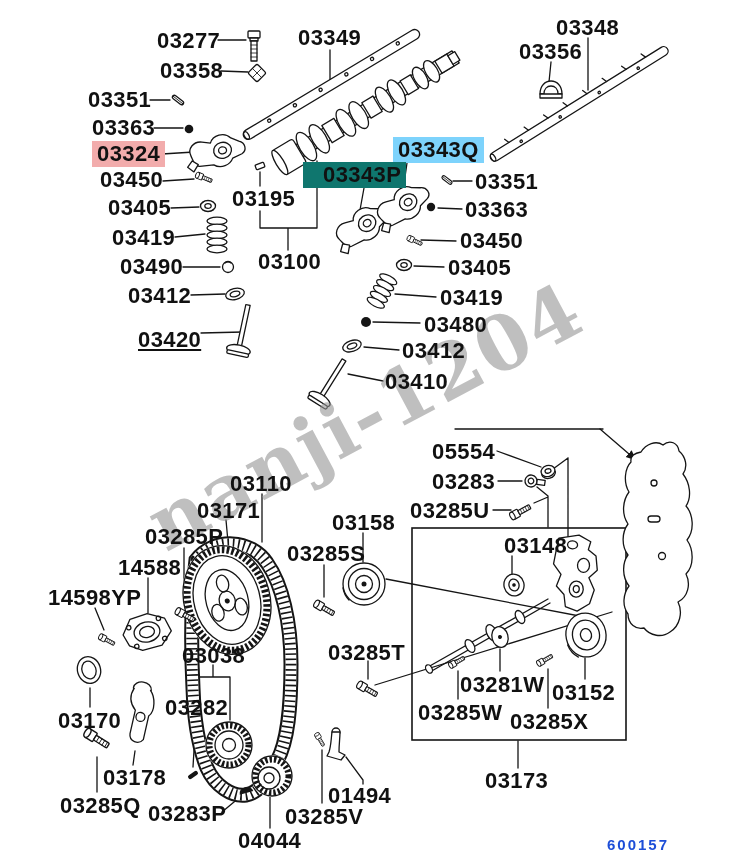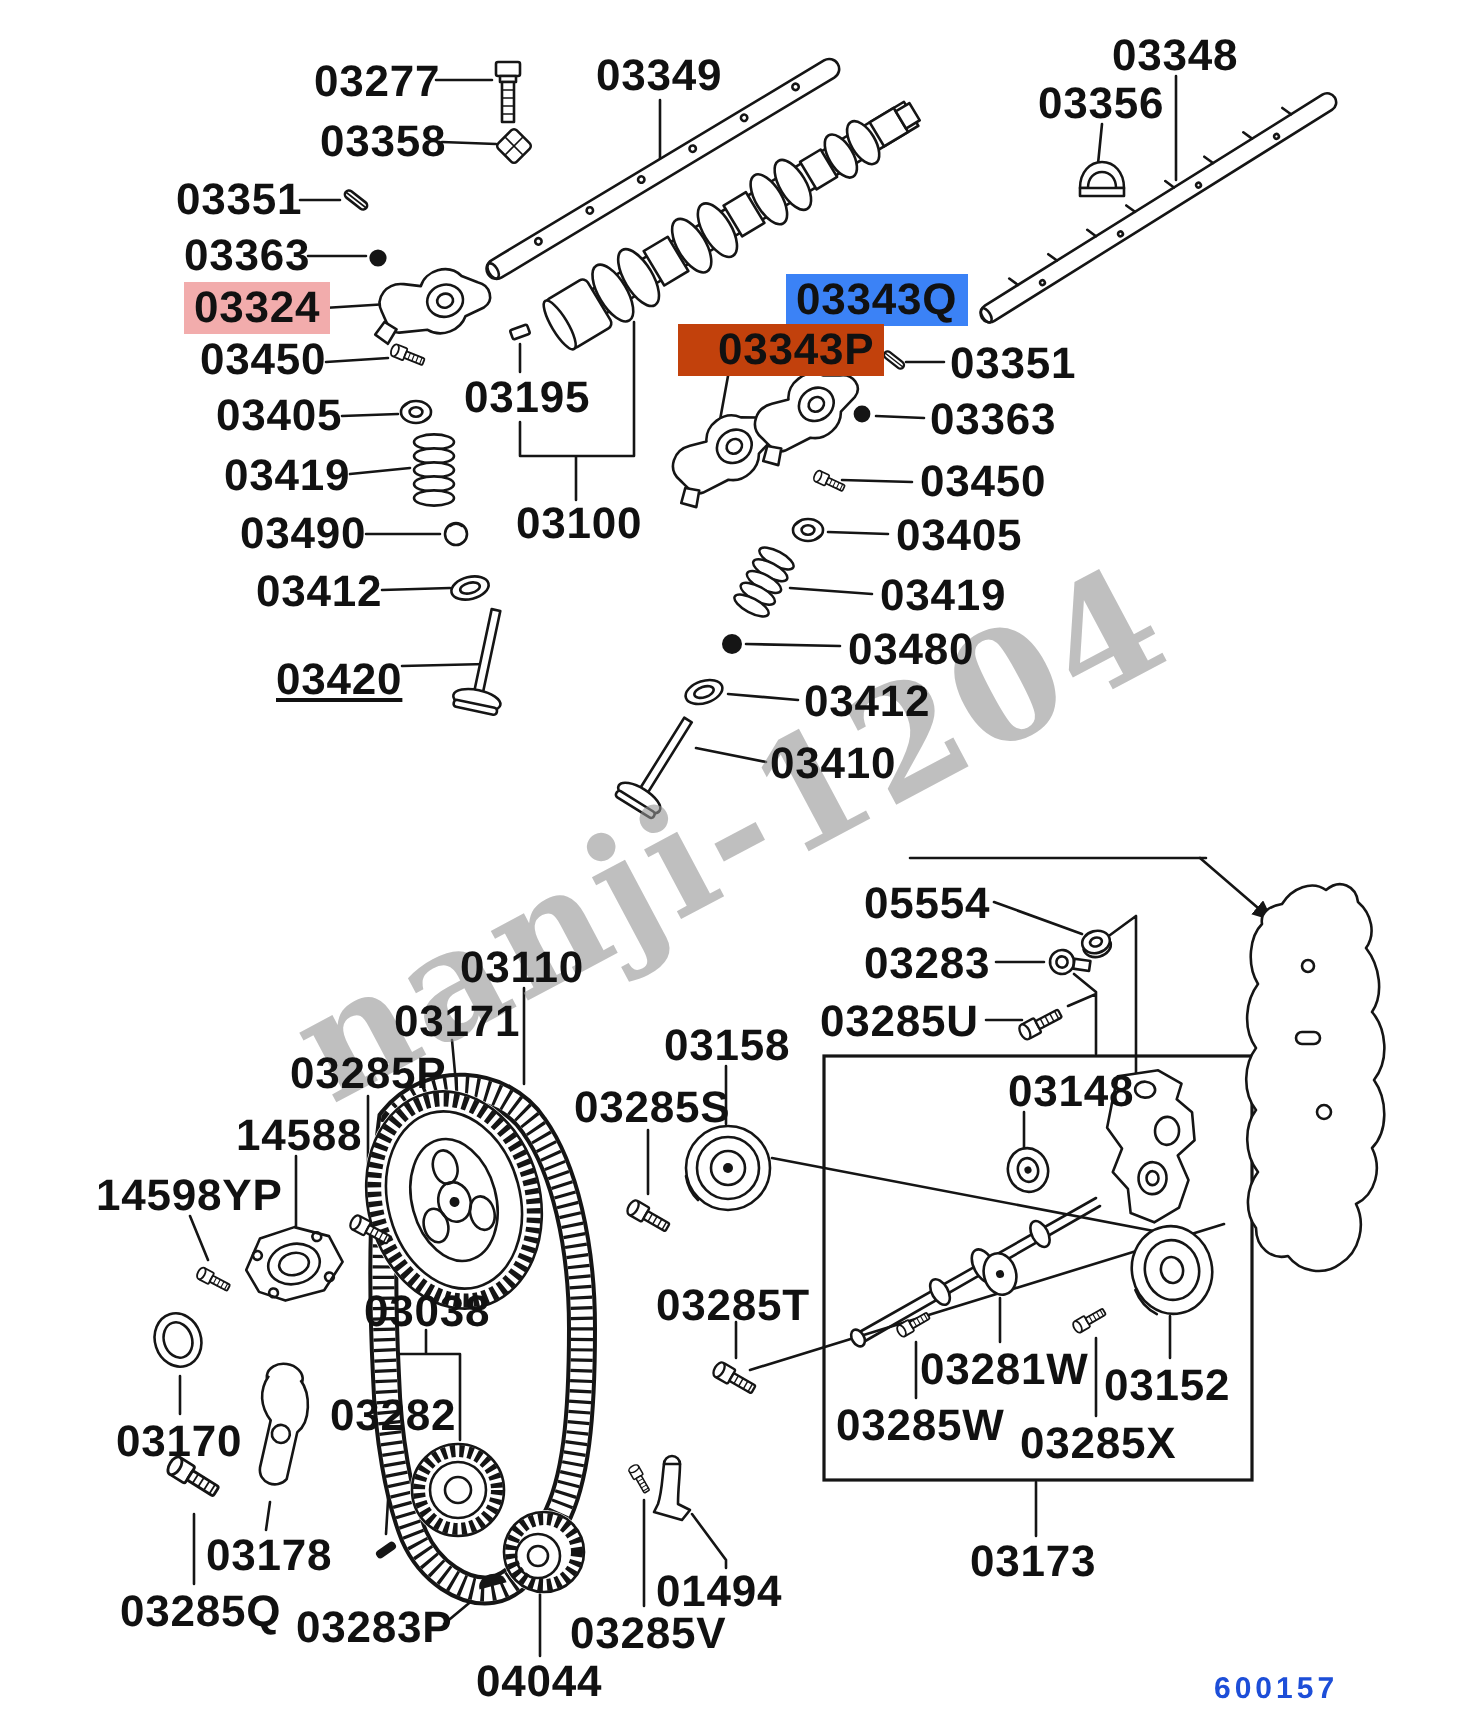--- a/index.html
+++ b/index.html
@@ -333,22 +333,22 @@
       <div class="part-label" style="left: 108px; top: 196px;">03405</div>
       <div class="part-label" style="left: 112px; top: 226px;">03419</div>
       <div class="part-label" style="left: 120px; top: 255px;">03490</div>
       <div class="part-label" style="left: 128px; top: 284px;">03412</div>
       <div class="part-label" style="left: 138px; top: 328px; text-decoration: underline;">03420</div>
       <div class="part-label" style="left: 232px; top: 187px;">03195</div>
       <div class="part-label" style="left: 258px; top: 250px;">03100</div>
       <div class="part-label" style="left: 298px; top: 26px;">03349</div>
       <div class="part-label" style="left: 556px; top: 16px;">03348</div>
       <div class="part-label" style="left: 519px; top: 40px;">03356</div>
-      <div class="part-label hl" style="left: 368px; top: 138px; background: #3b82f6; margin-left: 25px;">03343Q</div>
-      <div class="part-label hl" style="left: 344px; top: 163px; background: #c2410c; padding-left: 20px;">03343P</div>
+      <div class="part-label hl" style="left: 368px; top: 138px; background: #7dd3fc; margin-left: 25px;">03343Q</div>
+      <div class="part-label hl" style="left: 308px; top: 163px; background: #0f766e; padding-left: 20px;">03343P</div>
       <div class="part-label" style="left: 475px; top: 170px;">03351</div>
       <div class="part-label" style="left: 465px; top: 198px;">03363</div>
       <div class="part-label" style="left: 460px; top: 229px;">03450</div>
       <div class="part-label" style="left: 448px; top: 256px;">03405</div>
       <div class="part-label" style="left: 440px; top: 286px;">03419</div>
       <div class="part-label" style="left: 424px; top: 313px;">03480</div>
       <div class="part-label" style="left: 402px; top: 339px;">03412</div>
       <div class="part-label" style="left: 385px; top: 370px;">03410</div>
       <div class="part-label" style="left: 432px; top: 440px;">05554</div>
       <div class="part-label" style="left: 432px; top: 470px;">03283</div>

